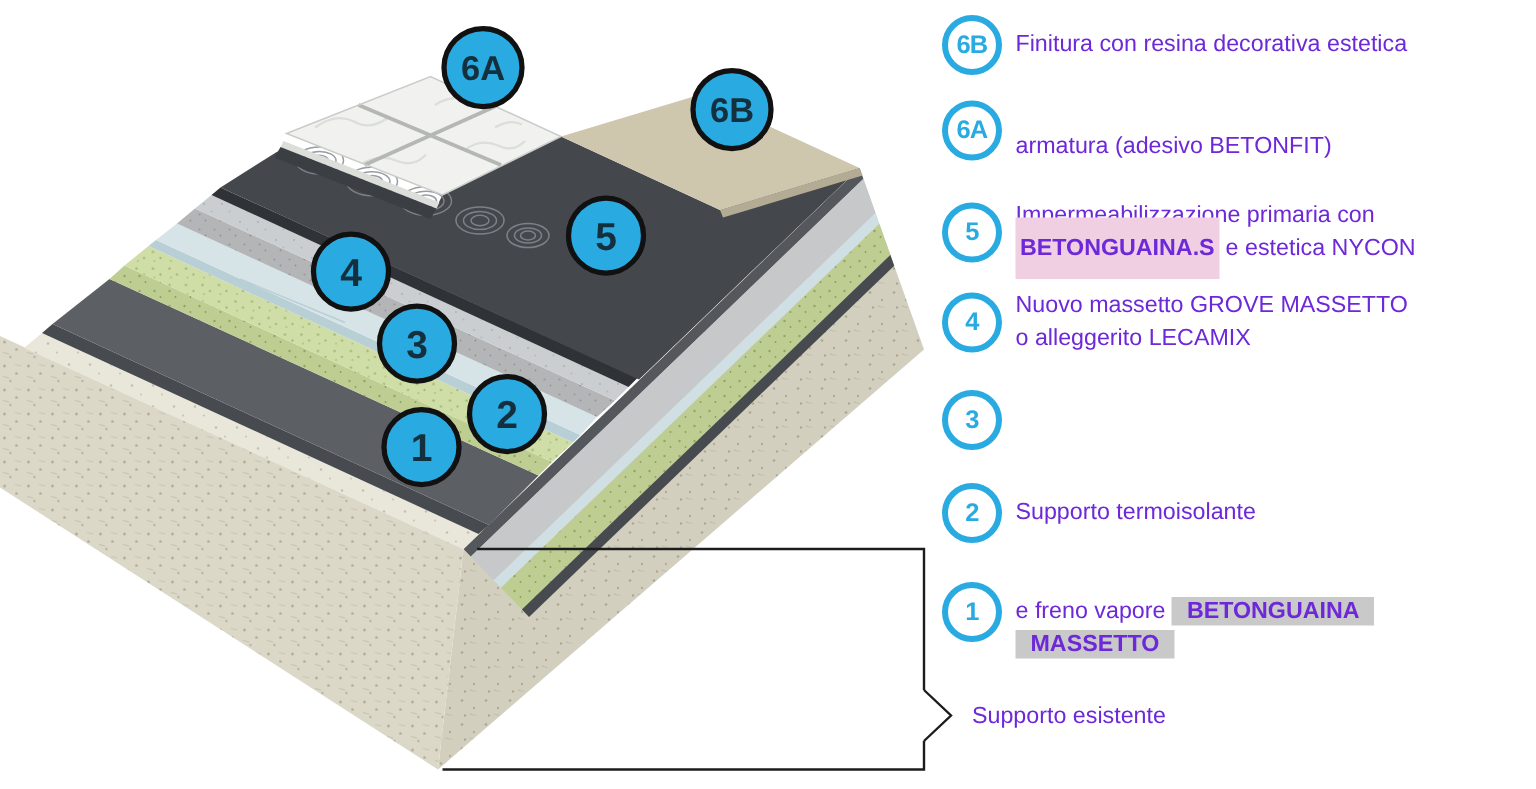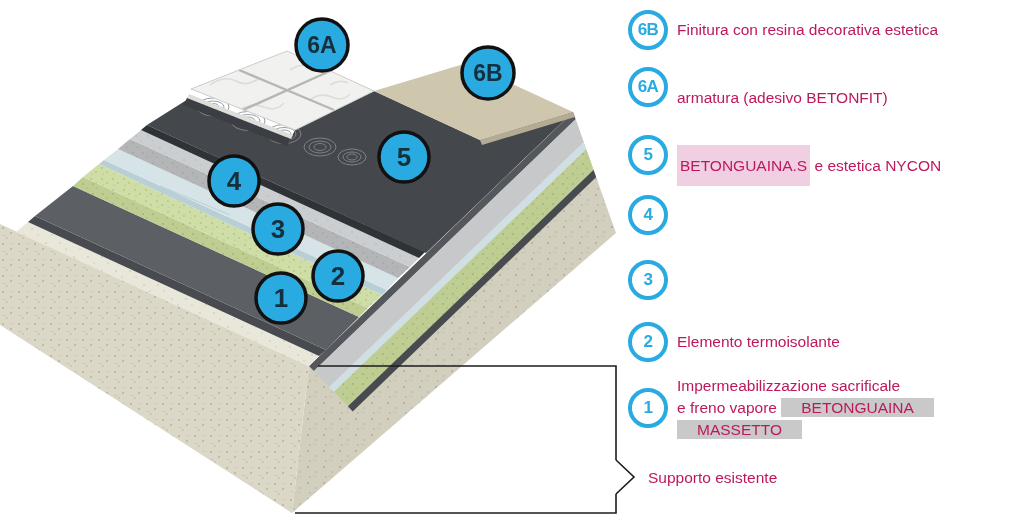--- a/index.html
+++ b/index.html
@@ -7,25 +7,25 @@
        font-family:"Liberation Sans","DejaVu Sans",sans-serif;}
   #stage{position:absolute;inset:0;}
   svg{position:absolute;left:0;top:0;}
   .legend{position:absolute;left:0;top:0;width:1024px;height:526px;}
   .legend-row{position:absolute;left:628px;display:flex;align-items:center;gap:9px;
               transform:translateY(-50%);width:396px;}
   .legend-circle{width:32px;height:32px;border:4px solid var(--accent,#29abe2);
                  border-radius:50%;color:var(--accent,#29abe2);font-weight:bold;
                  font-size:17px;display:flex;align-items:center;justify-content:center;
                  flex-shrink:0;background:#fff;letter-spacing:-.5px;}
-  .legend-text{font-size:15.5px;line-height:22px;color:#be185d;}
+  .legend-text{font-size:15.5px;line-height:22px;color:#6d28d9;}
   .legend-row.no-marker{padding-left:20px;}
   .seg-bold{font-weight:normal;}
-  .seg-hl-pink{background:var(--hl_pink,#f0cfe3);font-weight:normal;padding:12px 3px;}
-  .seg-hl-gray{background:var(--hl_gray,#c9c9c9);font-weight:normal;padding:1px 20px;}
+  .seg-hl-pink{background:var(--hl_pink,#f0cfe3);font-weight:bold;padding:12px 3px;}
+  .seg-hl-gray{background:var(--hl_gray,#c9c9c9);font-weight:bold;padding:1px 10px;}
   .marker-num{font-weight:bold;fill:#14303e;}
 </style>
 </head>
 <body style="--accent: #29abe2; --hl_pink: #f0cfe3; --hl_gray: #c9c9c9; --marker_fill: #29abe2; --layer5_dark: #44474c; --layer4_gray: #cbced0; --layer3_blue: #d6e4e8; --layer2_green: #cfdda6; --layer1_dark: #5c6064; --support_cream: #dcd8c8; --tiles_white: #f1f2ef; --resin_beige: #cec6ad;">
 
 <div id="stage">
 <svg width="1024" height="526" viewBox="0 0 1024 526">
   <defs>
     <pattern id="speckCream" width="16" height="16" patternUnits="userSpaceOnUse">
       <rect width="16" height="16" fill="#dcd8c8"></rect>
@@ -195,33 +195,34 @@
       <div class="legend-row" style="top: 30px;">
         <span class="legend-circle">6B</span>
         <div class="legend-text"><span>Finitura con resina decorativa estetica</span></div>
       </div>
       <div class="legend-row" style="top: 87px;">
         <span class="legend-circle">6A</span>
         <div class="legend-text"><br><span>armatura (adesivo </span><span class="seg-bold">BETONFIT</span><span>)</span></div>
       </div>
       <div class="legend-row" style="top: 155px;">
         <span class="legend-circle">5</span>
-        <div class="legend-text"><br><span class="seg-hl-pink">BETONGUAINA.S</span><span> e estetica </span><span class="seg-bold">NYCON</span></div>
+        <div class="legend-text"><span>Impermeabilizzazione primaria con</span><br><span class="seg-hl-pink">BETONGUAINA.S</span><span> e estetica </span><span class="seg-bold">NYCON</span></div>
       </div>
       <div class="legend-row" style="top: 215px;">
         <span class="legend-circle">4</span>
+        <div class="legend-text"><span>Nuovo massetto </span><span class="seg-bold">GROVE MASSETTO</span><br><span>o alleggerito </span><span class="seg-bold">LECAMIX</span></div>
       </div>
       <div class="legend-row" style="top: 280px;">
         <span class="legend-circle">3</span>
       </div>
       <div class="legend-row" style="top: 342px;">
         <span class="legend-circle">2</span>
-        <div class="legend-text"><span>Elemento termoisolante</span></div>
+        <div class="legend-text"><span>Supporto termoisolante</span></div>
       </div>
       <div class="legend-row" style="top: 408px;">
         <span class="legend-circle">1</span>
-        <div class="legend-text"><span>Impermeabilizzazione sacrificale</span><br><span>e freno vapore </span><span class="seg-hl-gray">BETONGUAINA</span><br><span class="seg-hl-gray">MASSETTO</span></div>
+        <div class="legend-text"><br><span>e freno vapore </span><span class="seg-hl-gray">BETONGUAINA</span><br><span class="seg-hl-gray">MASSETTO</span></div>
       </div>
       <div class="legend-row no-marker" style="top: 478px;">
         <div class="legend-text"><span>Supporto esistente</span></div>
       </div>
     </div>
 </div>
 
 </body></html>

